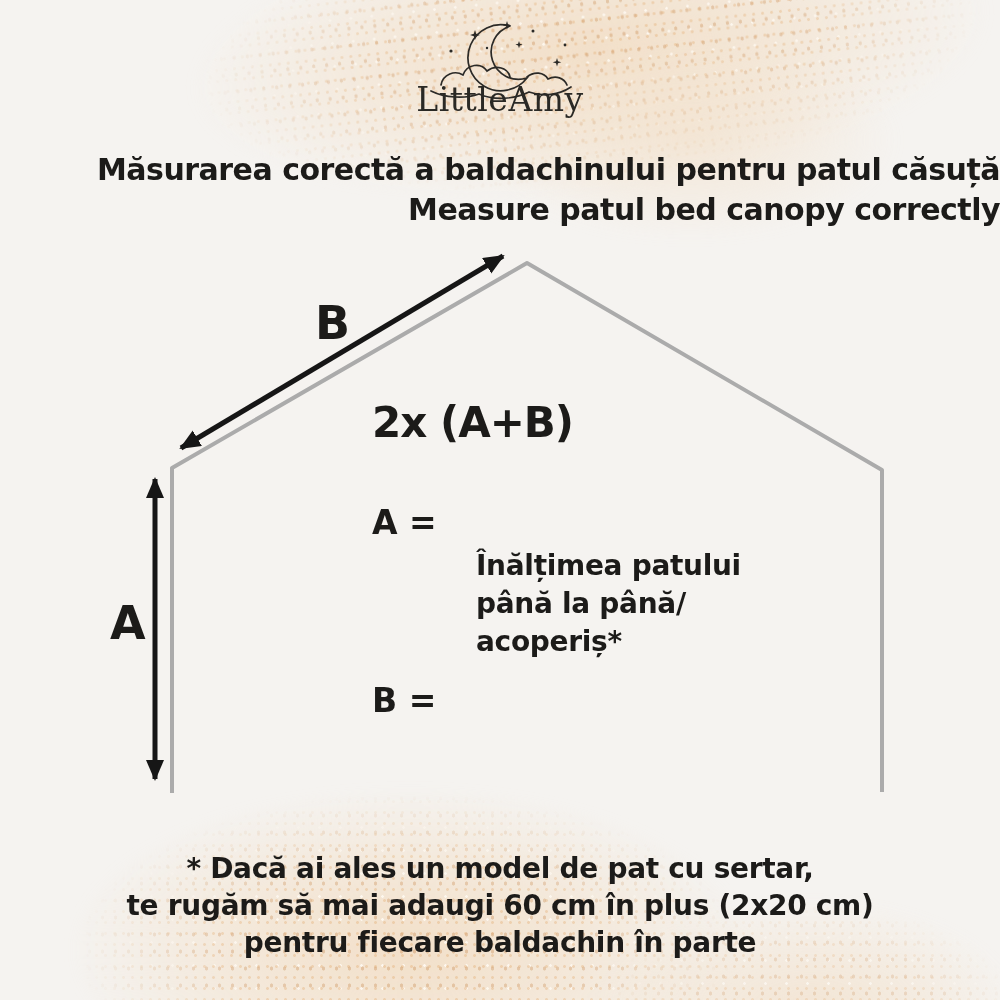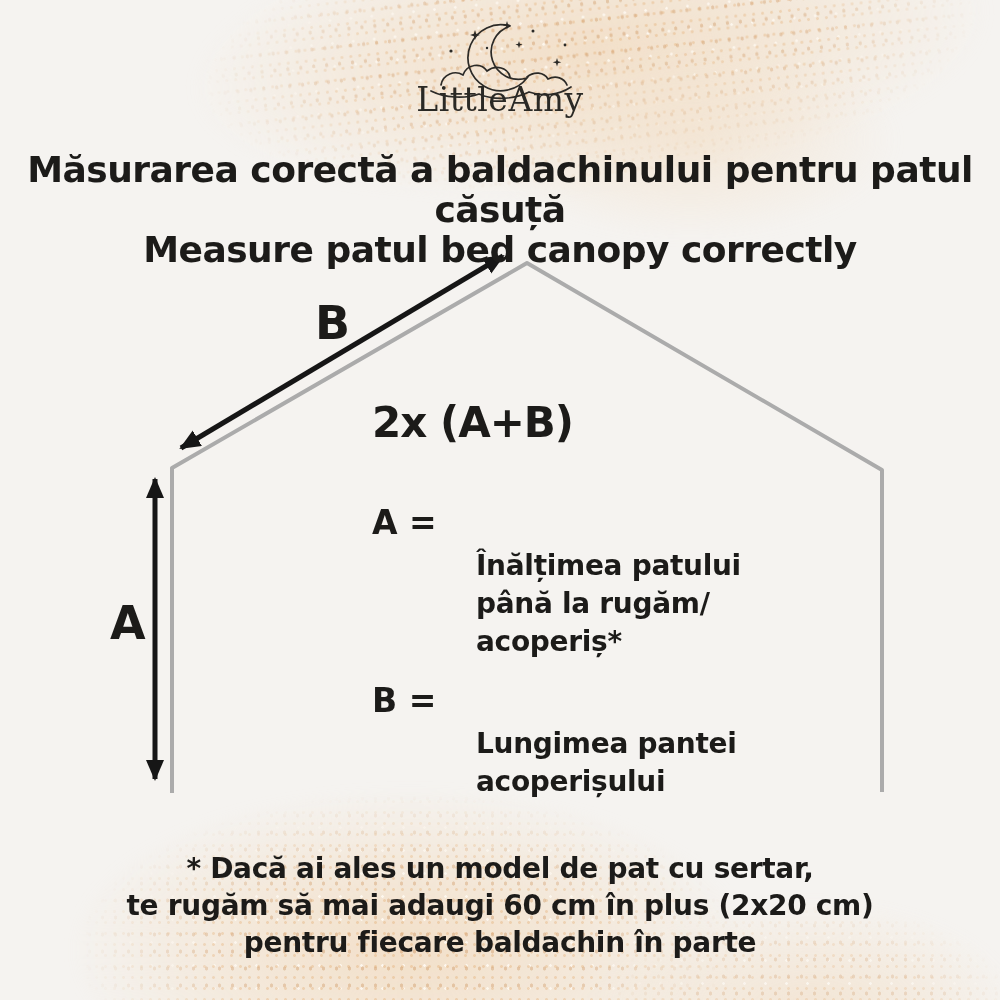--- a/index.html
+++ b/index.html
@@ -37,22 +37,22 @@
   .diagram-svg{position:absolute;left:0;top:0;}
   
   .logo-icon{position:absolute;left:415px;top:20px;width:170px;height:94px;}
   .wordmark{
     position:absolute;left:0;top:80px;width:1000px;text-align:center;
     font-family:"DejaVu Serif","Liberation Serif",serif;
     font-size:33px;color:#2a2925;letter-spacing:.5px;
   }
   
   .headline{
-    position:absolute;left:0;top:150px;width:1000px;text-align:center;
-    font-weight:700;font-size:36px;line-height:40px;letter-spacing:-.5px;
+    position:absolute;left:0;top:150px;width:1000px;text-align:right;
+    font-weight:700;font-size:30px;line-height:40px;letter-spacing:-.5px;
   }
   
   .lbl-big{position:absolute;font-weight:700;font-size:46px;letter-spacing:-1px;}
   .lbl-b{left:315px;top:296px;}
   .lbl-a{left:110px;top:596px;}
   .formula{
     position:absolute;left:372px;top:390px;
     font-weight:700;font-size:42px;letter-spacing:-1px;margin-top:8px;
   }
   .def{position:absolute;display:flex;}
@@ -126,31 +126,27 @@
     </div>
 
     <div class="lbl-big lbl-b">B</div>
     <div class="lbl-big lbl-a">A</div>
     <div class="formula">2x (A+B)</div>
 
     <div class="def def-a">
       <div class="sym">A =</div>
       <div class="txt">
         <div>Înălțimea patului</div>
-        <div>până la rugăm/</div>
+        <div>până la până/</div>
         <div>acoperiș*</div>
       </div>
     </div>
 
     <div class="def def-b">
       <div class="sym">B =</div>
-      <div class="txt">
-        <div>Lungimea pantei</div>
-        <div>acoperișului</div>
-      </div>
     </div>
 
     <div class="footnote">
       <div>* Dacă ai ales un model de pat cu sertar,</div>
       <div>te rugăm să mai adaugi 60 cm în plus (2x20 cm)</div>
       <div>pentru fiecare baldachin în parte</div>
     </div>
 
   </div>
 </div>

